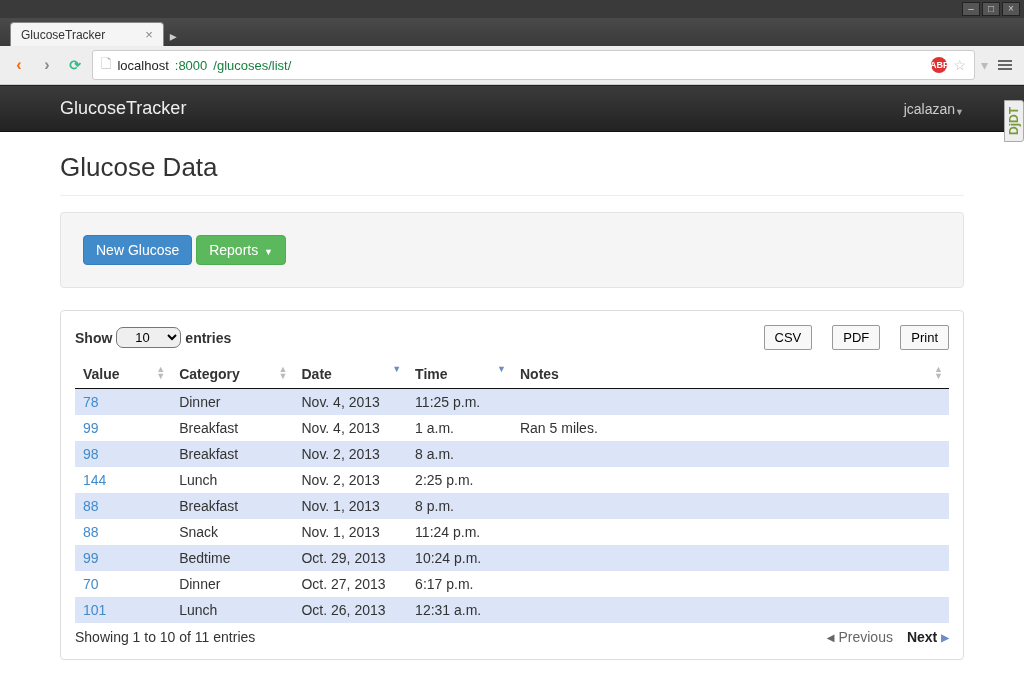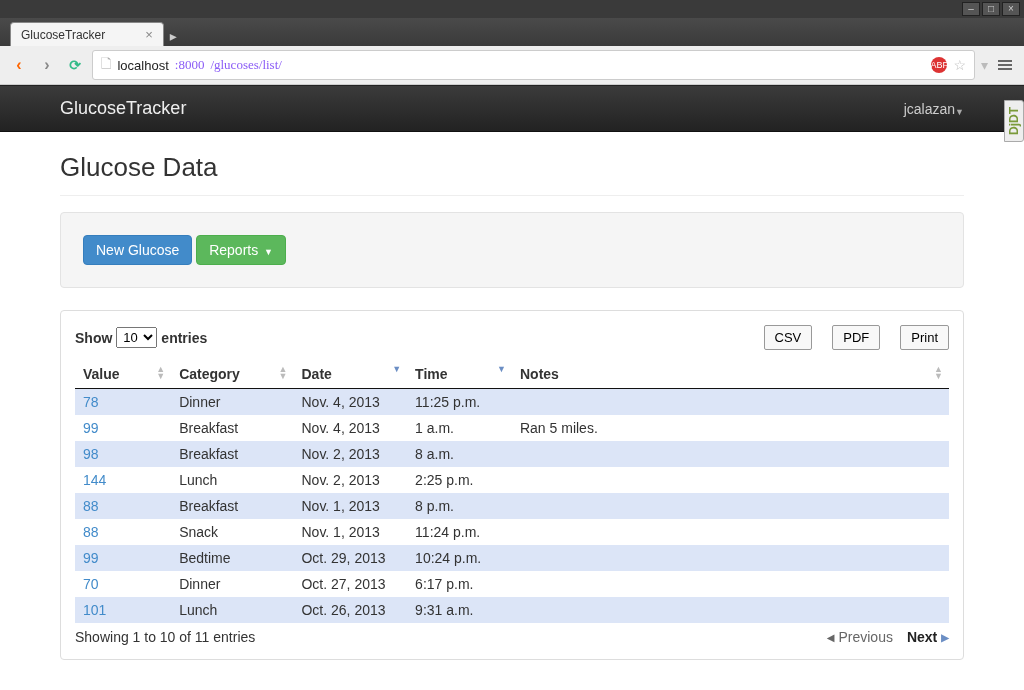--- a/index.html
+++ b/index.html
@@ -74,23 +74,23 @@
     border: 1px solid #ccc;
     border-radius: 3px;
     padding: 3px 8px;
     display: flex;
     align-items: center;
     gap: 6px;
     font-size: 13px;
     color: #333;
   }
   .url-host { color: #222; }
-  .url-path { color: #8b5cf6; font-family: Liberation Serif, serif; }
+  .url-path { color: #15803d; }
   .url-icons { margin-left: auto; display: flex; gap: 6px; align-items: center; }
-  .abp { background:#d33; color:#fff; font-size:9px; border-radius:50%; width:16px; height:16px; display:flex; align-items:center; justify-content:center; font-weight:normal; }
+  .abp { background:#d33; color:#fff; font-size:9px; border-radius:50%; width:16px; height:16px; display:flex; align-items:center; justify-content:center; font-weight:bold; }
   .star { color:#bbb; font-size:14px; }
   .menu-lines { display:flex; flex-direction:column; gap:2px; padding:4px; }
   .menu-lines span { width:14px; height:2px; background:#666; display:block; }
   
   .app-navbar {
     background: linear-gradient(#3b3b3b, #222);
     color: #ccc;
     display: flex;
     align-items: center;
     justify-content: space-between;
@@ -132,21 +132,22 @@
   .table-controls {
     display: flex;
     justify-content: space-between;
     align-items: center;
     margin-bottom: 10px;
   }
   .show-entries { font-weight: bold; display: flex; align-items: center; gap: 4px; }
   .show-entries select {
     font-weight: normal;
     font-size: 13px;
-    padding: 1px 2px;
+    padding: 1px 14px;
+    border-radius: 7px;
   }
   .export-btns { display: flex; gap: 20px; }
   .export-btn {
     border: 1px solid #999;
     background: #f8f8f8;
     padding: 4px 10px;
     font-size: 13px;
     border-radius: 2px;
     cursor: pointer;
   }
@@ -344,21 +345,21 @@
             <td><span class="val-link">70</span></td>
             <td>Dinner</td>
             <td>Oct. 27, 2013</td>
             <td>6:17 p.m.</td>
             <td></td>
           </tr>
           <tr>
             <td><span class="val-link">101</span></td>
             <td>Lunch</td>
             <td>Oct. 26, 2013</td>
-            <td>9:31 a.m.</td>
+            <td>12:31 a.m.</td>
             <td></td>
           </tr>
         </tbody>
     </table>
 
     <div class="table-footer">
       <div>Showing 1 to 10 of 11 entries</div>
       <div class="pager">
         <div class="pager-btn">
           <span class="tri">◀</span>

